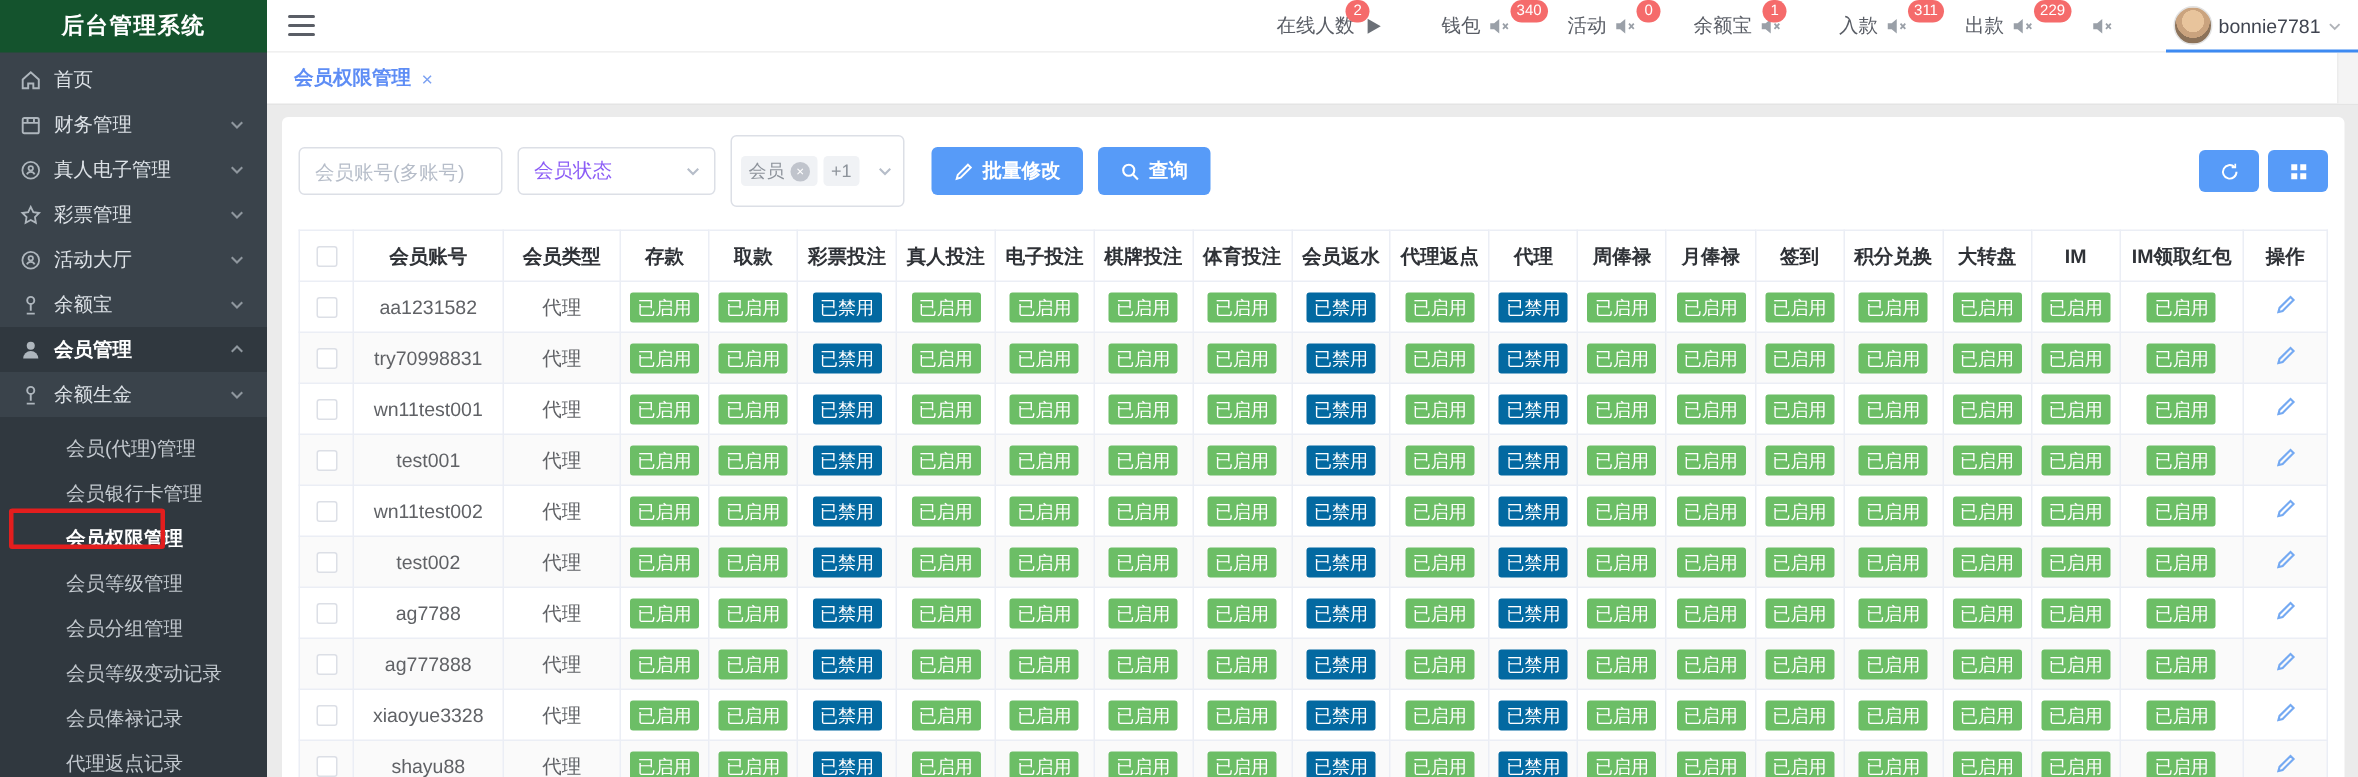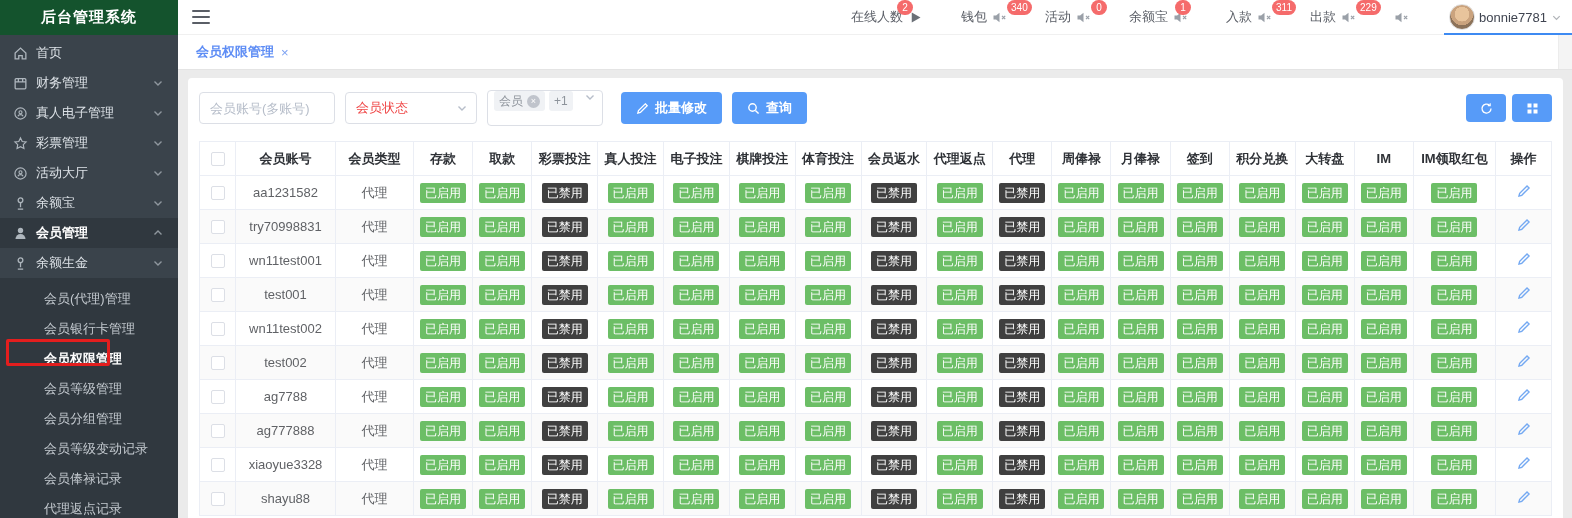--- a/index.html
+++ b/index.html
@@ -58,24 +58,24 @@
   .card { background:#fff; border-radius:4px; width:100%; height:448px; padding:12px 11px; }
 
   
   .filters { display:flex; align-items:center; gap:10px; }
   .f-input { height:32px; border:1px solid #dcdfe6; border-radius:4px; padding:0 10px;
     font-size:13px; color:#606266; background:#fff; outline:none; font-family:inherit; }
   .f-input::placeholder { color:#b6bdc9; }
   .inp-account { width:136px; } .inp-parent { width:138px; }
   .f-select { width:132px; height:32px; border:1px solid #dcdfe6; border-radius:4px; padding:0 8px 0 10px;
     display:flex; align-items:center; cursor:pointer; background:#fff; }
-  .f-select .ph { color:#ef4444; flex:1; }
+  .f-select .ph { color:#8b5cf6; flex:1; }
   .f-select .caret, .f-multi .caret { width:12px; height:12px; color:#b6bdc9; }
-  .f-multi { width:116px; height:36px; border:1px solid #dcdfe6; border-radius:4px; padding:0 6px;
-    display:flex; align-items:flex-start; gap:4px; cursor:pointer; background:#fff; }
+  .f-multi { width:116px; height:48px; border:1px solid #dcdfe6; border-radius:4px; padding:0 6px;
+    display:flex; align-items:center; gap:4px; cursor:pointer; background:#fff; }
   .tag { background:#f0f2f5; color:#8d939b; font-size:12px; border-radius:3px; height:20px;
     display:inline-flex; align-items:center; gap:4px; padding:0 5px; }
   .tag .tclose { width:13px; height:13px; border-radius:50%; background:#c0c4cc; color:#fff;
     font-size:9px; line-height:13px; text-align:center; cursor:pointer; }
   .btn { height:30px; border:none; border-radius:4px; background:#579bf8; color:#fff; font-size:13px;
     font-weight:bold; display:inline-flex; align-items:center; gap:6px; padding:16px 15px; cursor:pointer; font-family:inherit; }
   .btn .ic { width:13px; height:13px; display:inline-flex; color:#fff; }
   .btn-batch { margin-left:8px; }
   .icon-btns { margin-left:auto; display:flex; gap:6px; }
   .icon-btn { width:40px; height:28px; border:none; border-radius:4px; background:#579bf8; color:#fff;
@@ -86,21 +86,21 @@
   .tbl-wrap { margin-top:15px; }
   table { width:100%; border-collapse:collapse; table-layout:auto; }
   th,td { border:1px solid #ebeef5; height:34px; text-align:center; font-size:13px; padding:0 3px; white-space:nowrap; }
   th { color:#2f3237; font-weight:bold; background:#fff; }
   td { color:#606266; background:#fff; }
   tr.stripe td { background:#fafafa; }
   .col-check { width:36px; } .col-account { width:100px; } .col-type { width:78px; } .col-op { width:56px; }
   .chk { width:14px; height:14px; border:1px solid #dcdfe6; border-radius:2px; background:#fff; margin:0 auto; cursor:pointer; }
   .pill { display:inline-block; min-width:40px; padding:2px 5px; border-radius:2px; color:#fff; font-size:12px; line-height:16px; }
   .pill.on { background:#6cbe66; }
-  .pill.off { background:#404040; }
+  .pill.off { background:#0369a1; }
   .edit-ic { width:14px; height:14px; display:inline-flex; color:#74a9f2; cursor:pointer; }
 
   svg { width:100%; height:100%; display:block; }
 </style>
 </head>
 <body>
 
 <div id="app">
 
   <aside class="sidebar">

